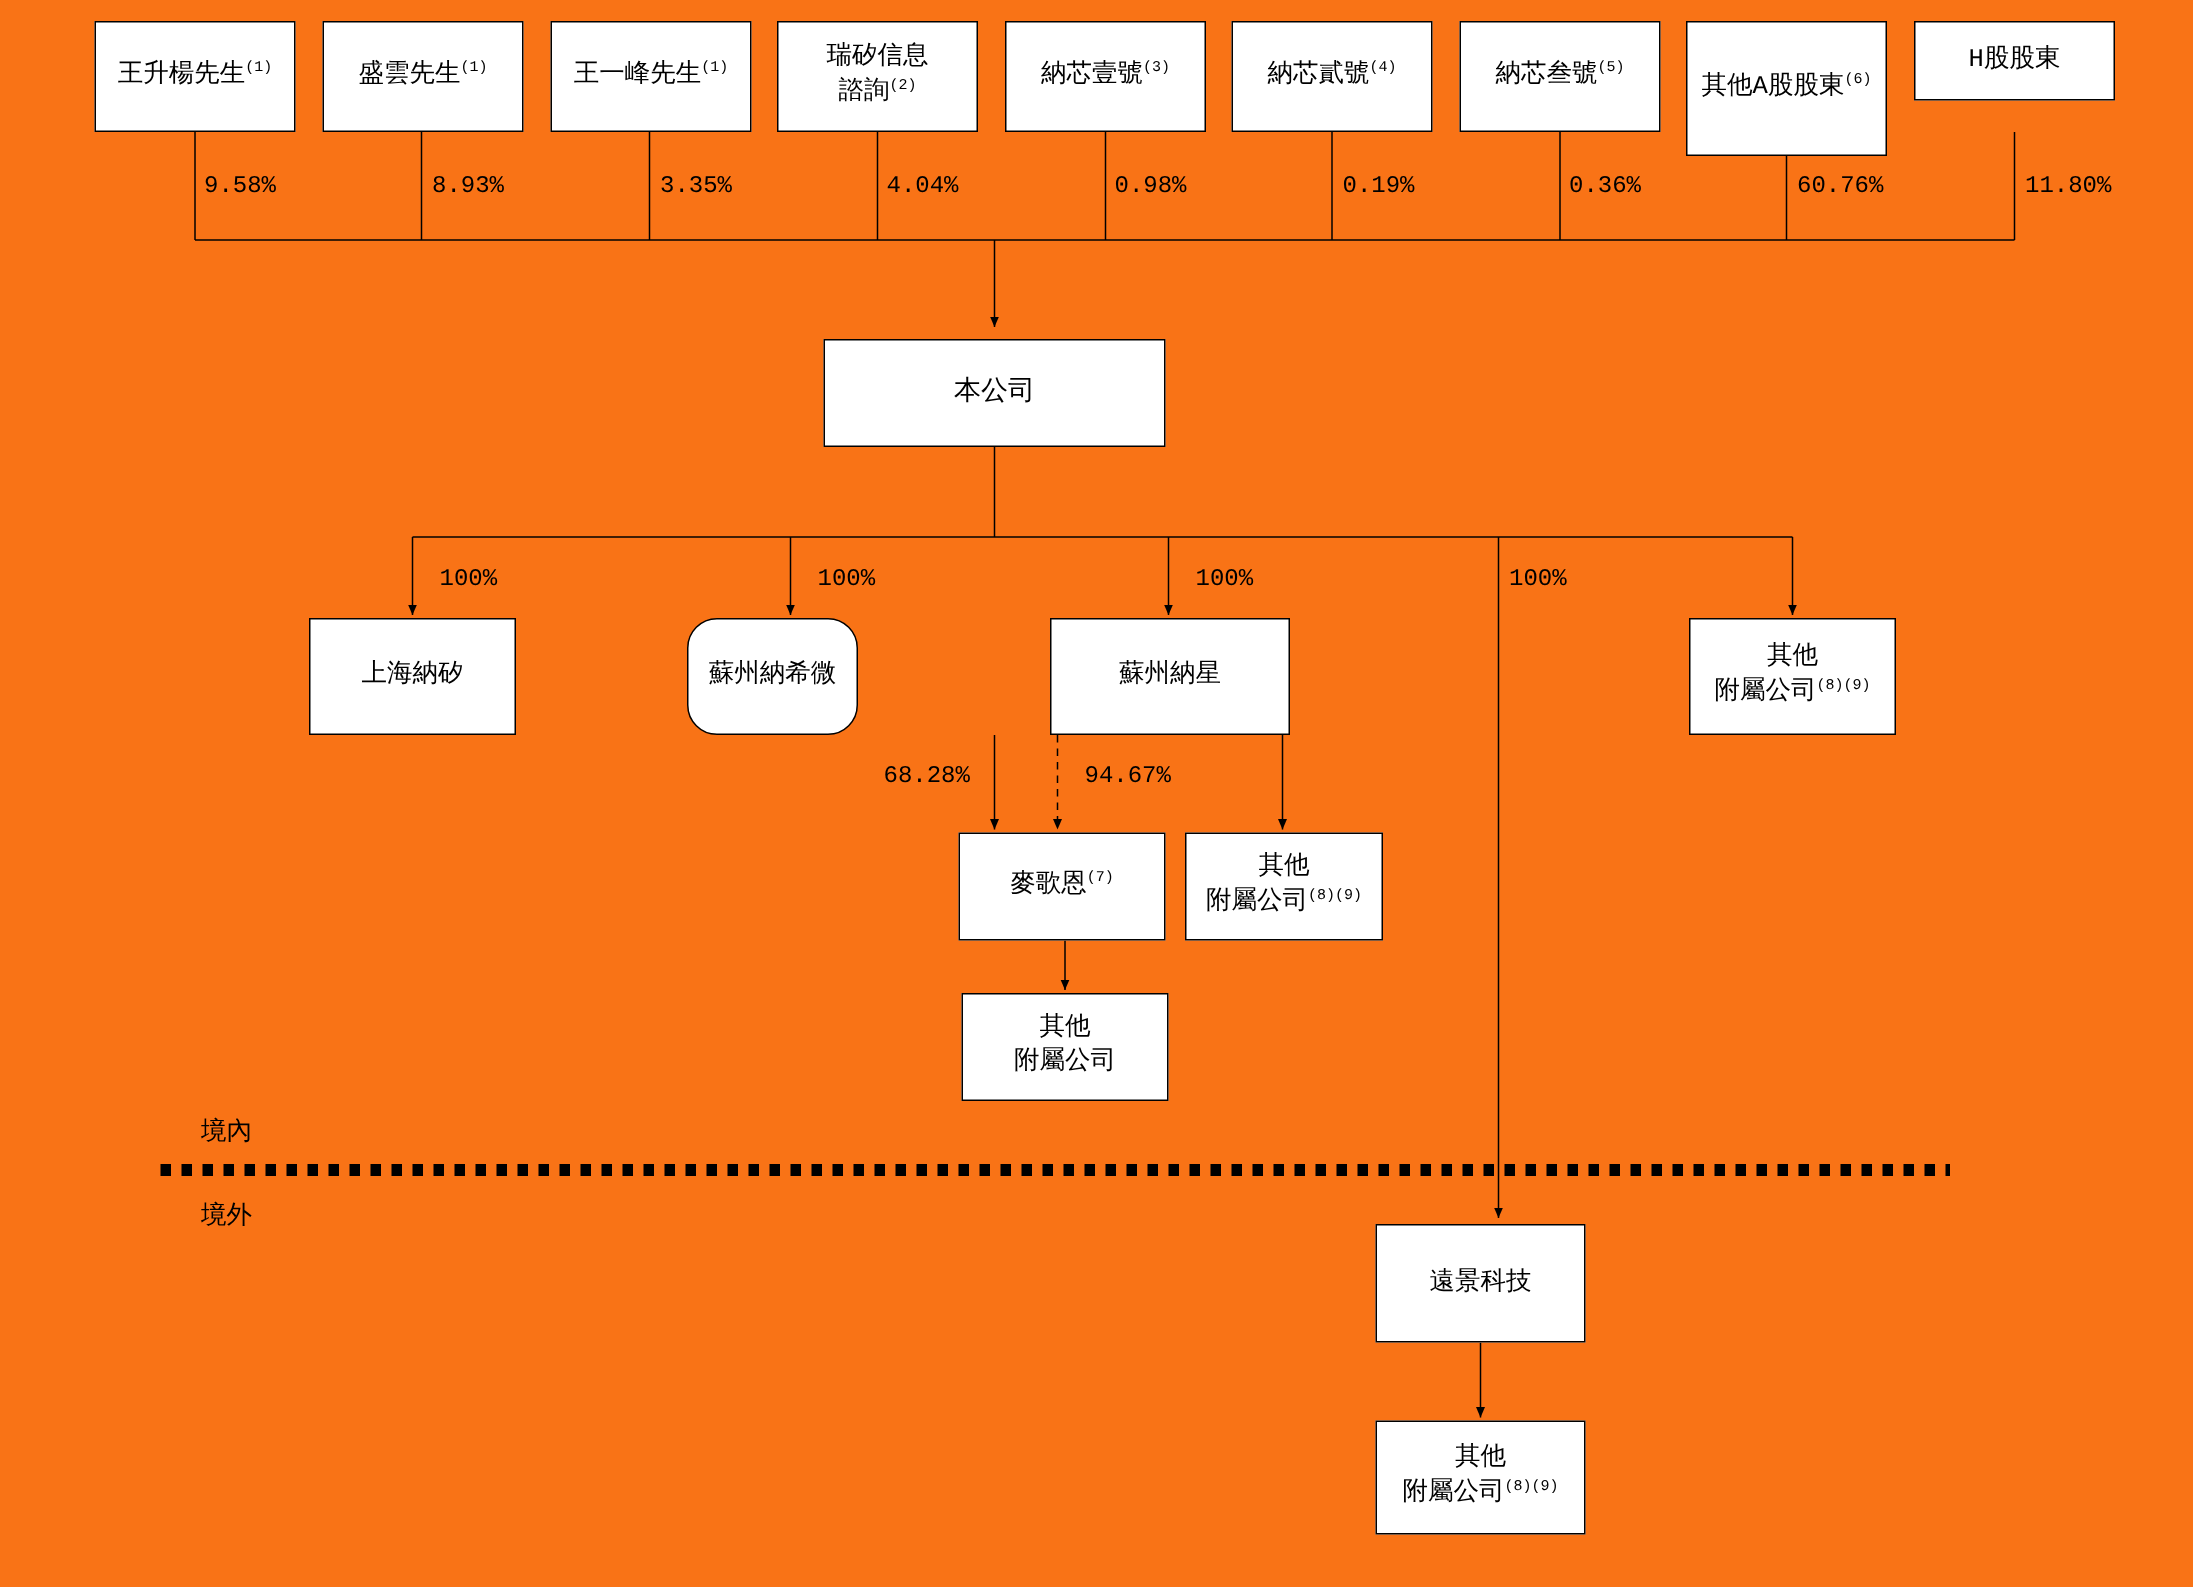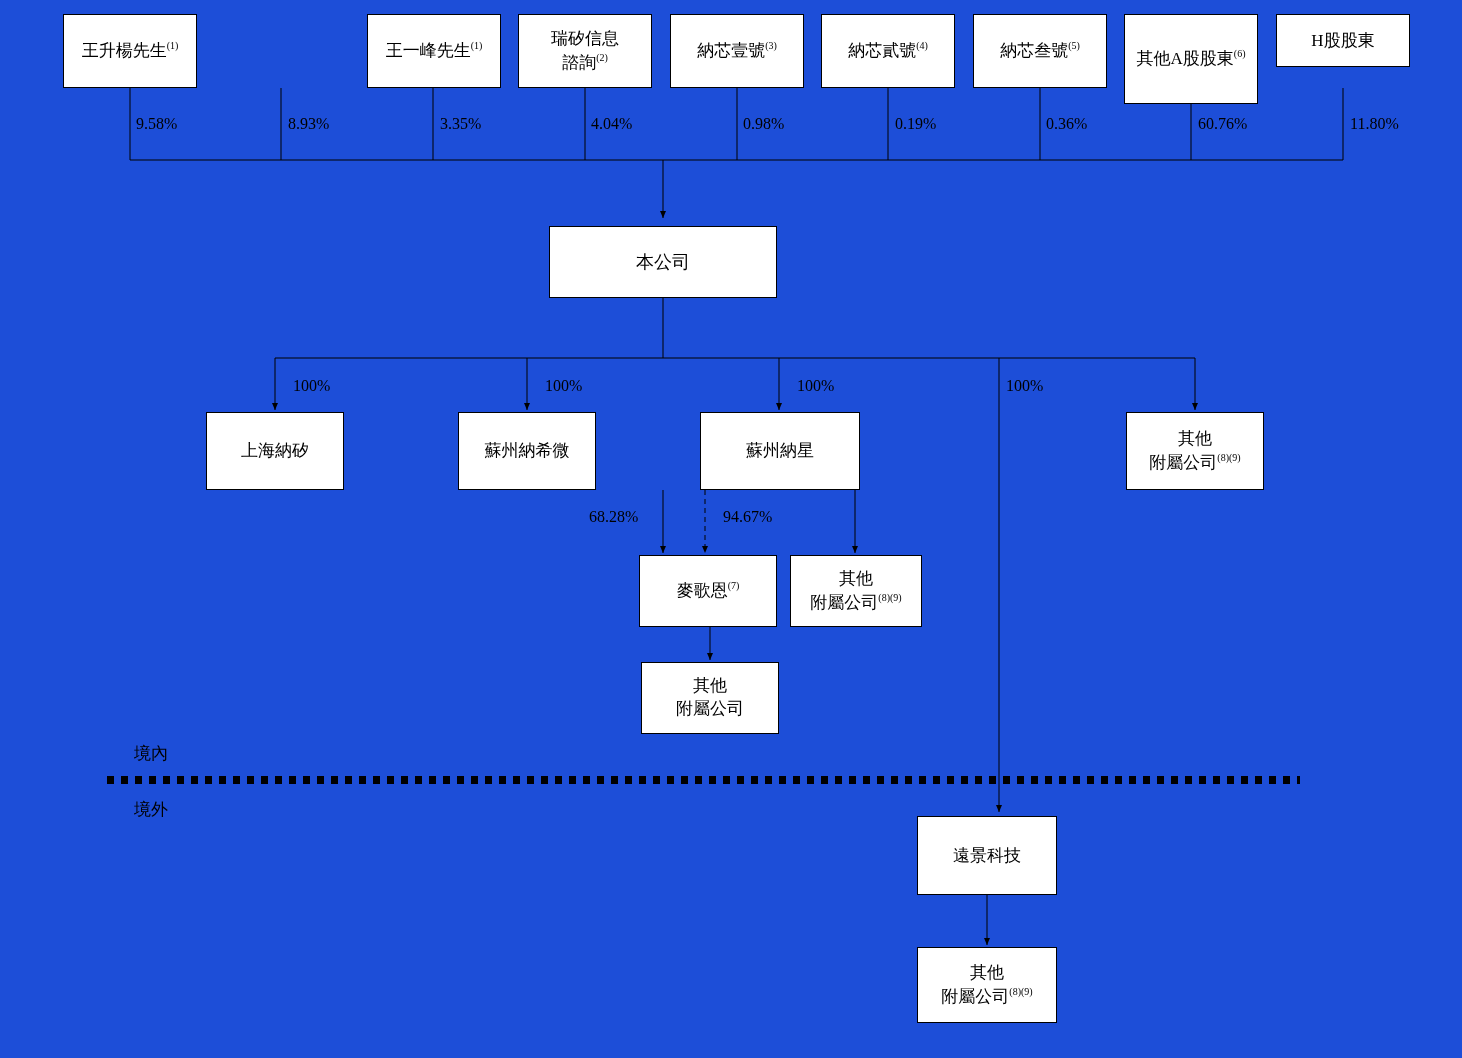--- a/index.html
+++ b/index.html
@@ -9,21 +9,22 @@
   }
   body {
     font-family: "Liberation Serif", "DejaVu Serif", serif;
     color: #000000;
   }
   #canvas {
     position: relative;
     width: 1462px;
     height: 1058px;
     overflow: hidden;
-    background: #1d4ed8;
+    background: #f97316;
+    font-family: Liberation Mono, monospace;
   }
   .node {
     position: absolute;
     box-sizing: border-box;
     border: 1px solid #000000;
     background: #ffffff;
     display: flex;
     align-items: center;
     justify-content: center;
     text-align: center;
@@ -108,20 +109,23 @@
     <path d="M710,627 L710,660" stroke="#000" fill="none" stroke-width="1" marker-end="url(#arrow)"></path>
 
     <path d="M987,895 L987,945" stroke="#000" fill="none" stroke-width="1" marker-end="url(#arrow)"></path>
 
     <path d="M107,780 L1300,780" stroke="#000" fill="none" stroke-width="8" stroke-dasharray="7,7" stroke-linecap="butt"></path>
   </svg>
 
   <div class="node" style="left:63px; top:14px; width:134px; height:74px;">
     <span class="label"><span>王升楊先生</span><span class="sup">(1)</span></span>
   </div>
+  <div class="node" style="left:215px; top:14px; width:134px; height:74px;">
+    <span class="label"><span>盛雲先生</span><span class="sup">(1)</span></span>
+  </div>
   <div class="node" style="left:367px; top:14px; width:134px; height:74px;">
     <span class="label"><span>王一峰先生</span><span class="sup">(1)</span></span>
   </div>
   <div class="node two-line" style="left:518px; top:14px; width:134px; height:74px;">
     <span class="label"><span id="rx1">瑞矽信息</span><br><span id="rx2">諮詢</span><span class="sup">(2)</span></span>
   </div>
   <div class="node" style="left:670px; top:14px; width:134px; height:74px;">
     <span class="label"><span>納芯壹號</span><span class="sup">(3)</span></span>
   </div>
   <div class="node" style="left:821px; top:14px; width:134px; height:74px;align-items:center;">
@@ -152,21 +156,21 @@
   </div>
 
   <div class="pct" style="left:293px; top:377px;">100%</div>
   <div class="pct" style="left:545px; top:377px;">100%</div>
   <div class="pct" style="left:797px; top:377px;">100%</div>
   <div class="pct" style="left:1006px; top:377px;">100%</div>
 
   <div class="node" style="left:206px; top:412px; width:138px; height:78px;">
     <span class="label">上海納矽</span>
   </div>
-  <div class="node" style="left:458px; top:412px; width:138px; height:78px;">
+  <div class="node" style="left:458px; top:412px; width:114px; height:78px;border-radius:20px;">
     <span class="label">蘇州納希微</span>
   </div>
   <div class="node" style="left:700px; top:412px; width:160px; height:78px;align-items:center;">
     <span class="label">蘇州納星</span>
   </div>
   <div class="node two-line" style="left:1126px; top:412px; width:138px; height:78px;">
     <span class="label"><span id="os1">其他</span><br><span id="os2">附屬公司</span><span class="sup">(8)(9)</span></span>
   </div>
 
   <div class="pct" style="left:589px; top:508px;">68.28%</div>

